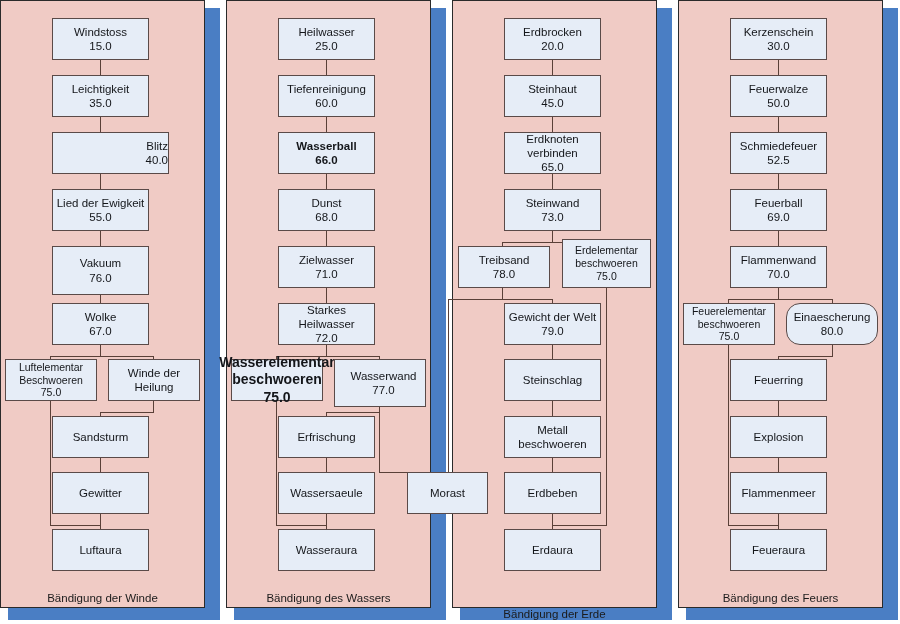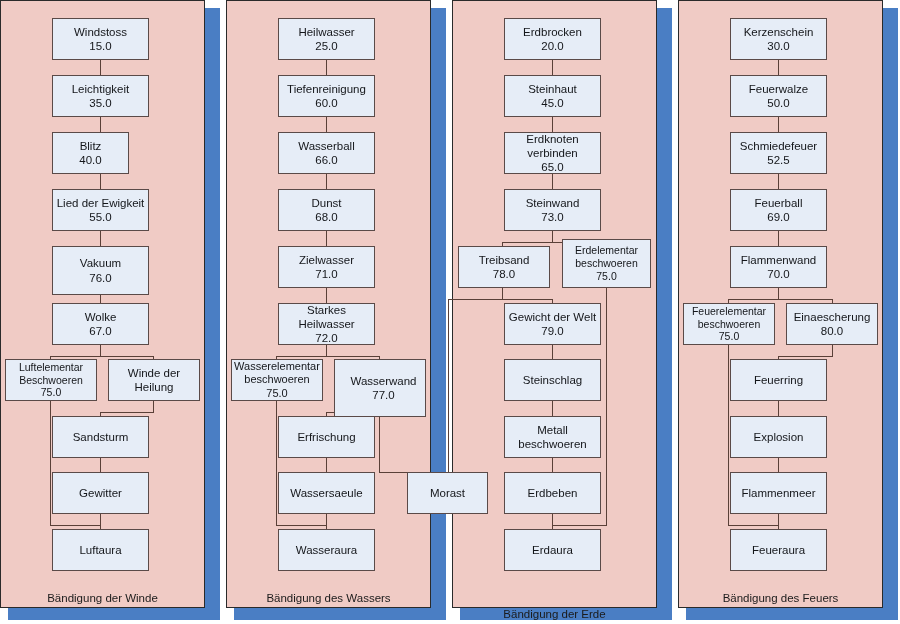--- a/index.html
+++ b/index.html
@@ -86,21 +86,21 @@
   <div class="ln lnv" style="left:100px;top:513px;height:17px;"></div>
 
   <div class="node" style="left:52px;top:18px;width:97px;height:42px;">
     <span class="nm">Windstoss</span>
     <span class="vl">15.0</span>
   </div>
   <div class="node" style="left:52px;top:75px;width:97px;height:42px;">
     <span class="nm">Leichtigkeit</span>
     <span class="vl">35.0</span>
   </div>
-  <div class="node" style="left:52px;top:132px;width:77px;height:42px;">
+  <div class="node" style="left:52px;top:132px;width:117px;height:42px;align-items:flex-end;">
     <span class="nm">Blitz</span>
     <span class="vl">40.0</span>
   </div>
   <div class="node" style="left:52px;top:189px;width:97px;height:42px;">
     <span class="nm">Lied der Ewigkeit</span>
     <span class="vl">55.0</span>
   </div>
   <div class="node" style="left:52px;top:246px;width:97px;height:49px;">
     <span class="nm">Vakuum</span>
     <span class="vl">76.0</span>
@@ -159,41 +159,41 @@
   <div class="ln lnv" style="left:447px;top:472px;height:6px;"></div>
 
   <div class="node" style="left:278px;top:18px;width:97px;height:42px;">
     <span class="nm">Heilwasser</span>
     <span class="vl">25.0</span>
   </div>
   <div class="node" style="left:278px;top:75px;width:97px;height:42px;">
     <span class="nm">Tiefenreinigung</span>
     <span class="vl">60.0</span>
   </div>
-  <div class="node" style="left:278px;top:132px;width:97px;height:42px;">
+  <div class="node" style="left:278px;top:132px;width:97px;height:42px;font-weight:bold;">
     <span class="nm">Wasserball</span>
     <span class="vl">66.0</span>
   </div>
   <div class="node" style="left:278px;top:189px;width:97px;height:42px;">
     <span class="nm">Dunst</span>
     <span class="vl">68.0</span>
   </div>
   <div class="node" style="left:278px;top:246px;width:97px;height:42px;">
     <span class="nm">Zielwasser</span>
     <span class="vl">71.0</span>
   </div>
   <div class="node" style="left:278px;top:303px;width:97px;height:42px;">
     <span class="nm">Starkes Heilwasser</span>
     <span class="vl">72.0</span>
   </div>
-  <div class="node" style="left:231px;top:359px;width:92px;height:42px;font-size:11px;">
+  <div class="node" style="left:231px;top:359px;width:92px;height:42px;font-size:14px;font-weight:bold;">
     <span class="nm">Wasserelementar beschwoeren</span>
     <span class="vl">75.0</span>
   </div>
-  <div class="node" style="left:334px;top:359px;width:92px;height:58px;padding-left:7px;">
+  <div class="node" style="left:334px;top:359px;width:92px;height:48px;padding-left:7px;">
     <span class="nm">Wasserwand</span>
     <span class="vl">77.0</span>
   </div>
   <div class="node" style="left:278px;top:416px;width:97px;height:42px;">
     <span class="nm">Erfrischung</span>
 
   </div>
   <div class="node" style="left:278px;top:529px;width:97px;height:42px;">
     <span class="nm">Wasseraura</span>
 
@@ -318,21 +318,21 @@
     <span class="vl">69.0</span>
   </div>
   <div class="node" style="left:730px;top:246px;width:97px;height:42px;">
     <span class="nm">Flammenwand</span>
     <span class="vl">70.0</span>
   </div>
   <div class="node" style="left:683px;top:303px;width:92px;height:42px;font-size:10.5px;">
     <span class="nm">Feuerelementar beschwoeren</span>
     <span class="vl">75.0</span>
   </div>
-  <div class="node" style="left:786px;top:303px;width:92px;height:42px;">
+  <div class="node" style="left:786px;top:303px;width:92px;height:42px;border-radius:14px;">
     <span class="nm">Einaescherung</span>
     <span class="vl">80.0</span>
   </div>
   <div class="node" style="left:730px;top:359px;width:97px;height:42px;">
     <span class="nm">Feuerring</span>
 
   </div>
   <div class="node" style="left:730px;top:416px;width:97px;height:42px;">
     <span class="nm">Explosion</span>
 

